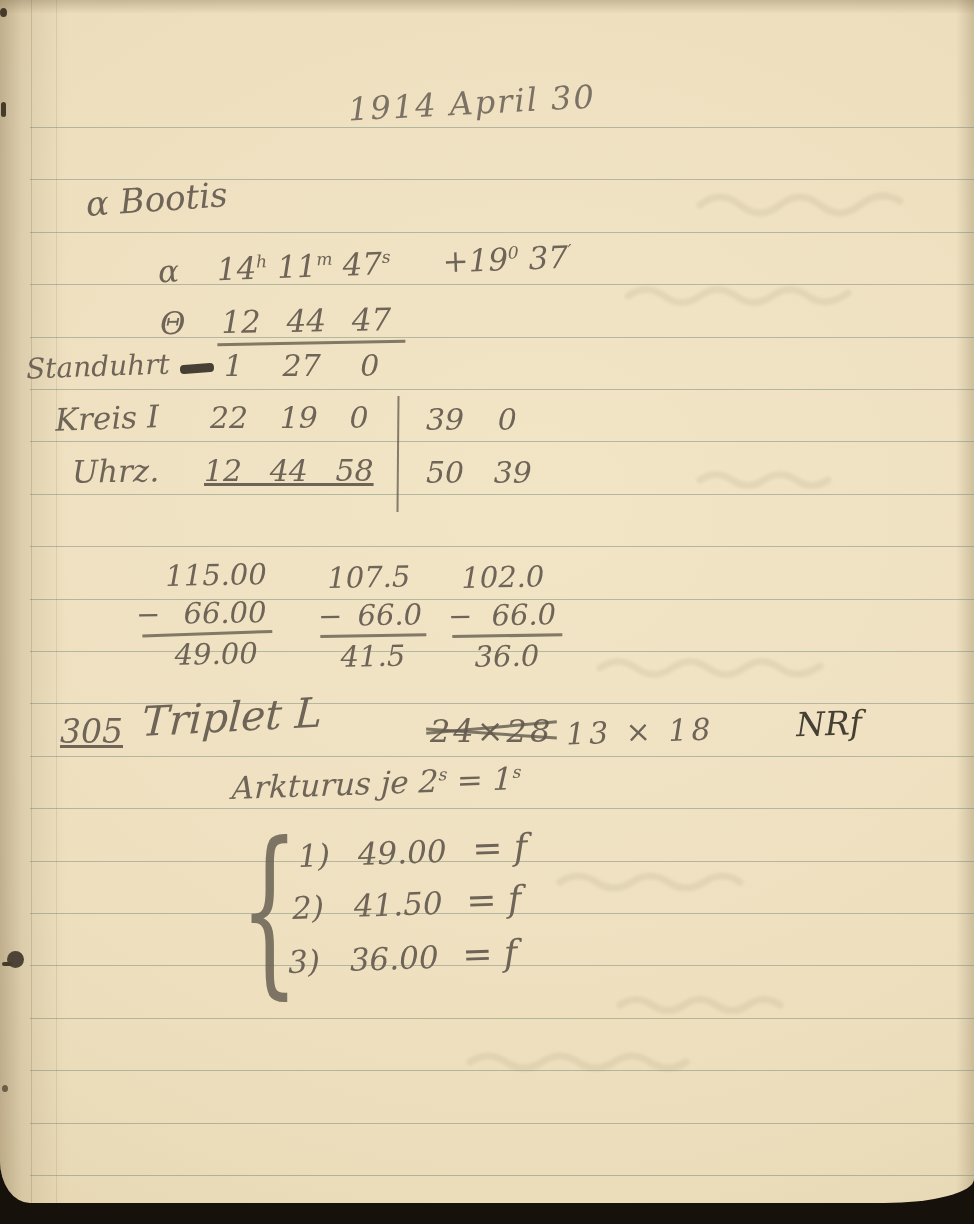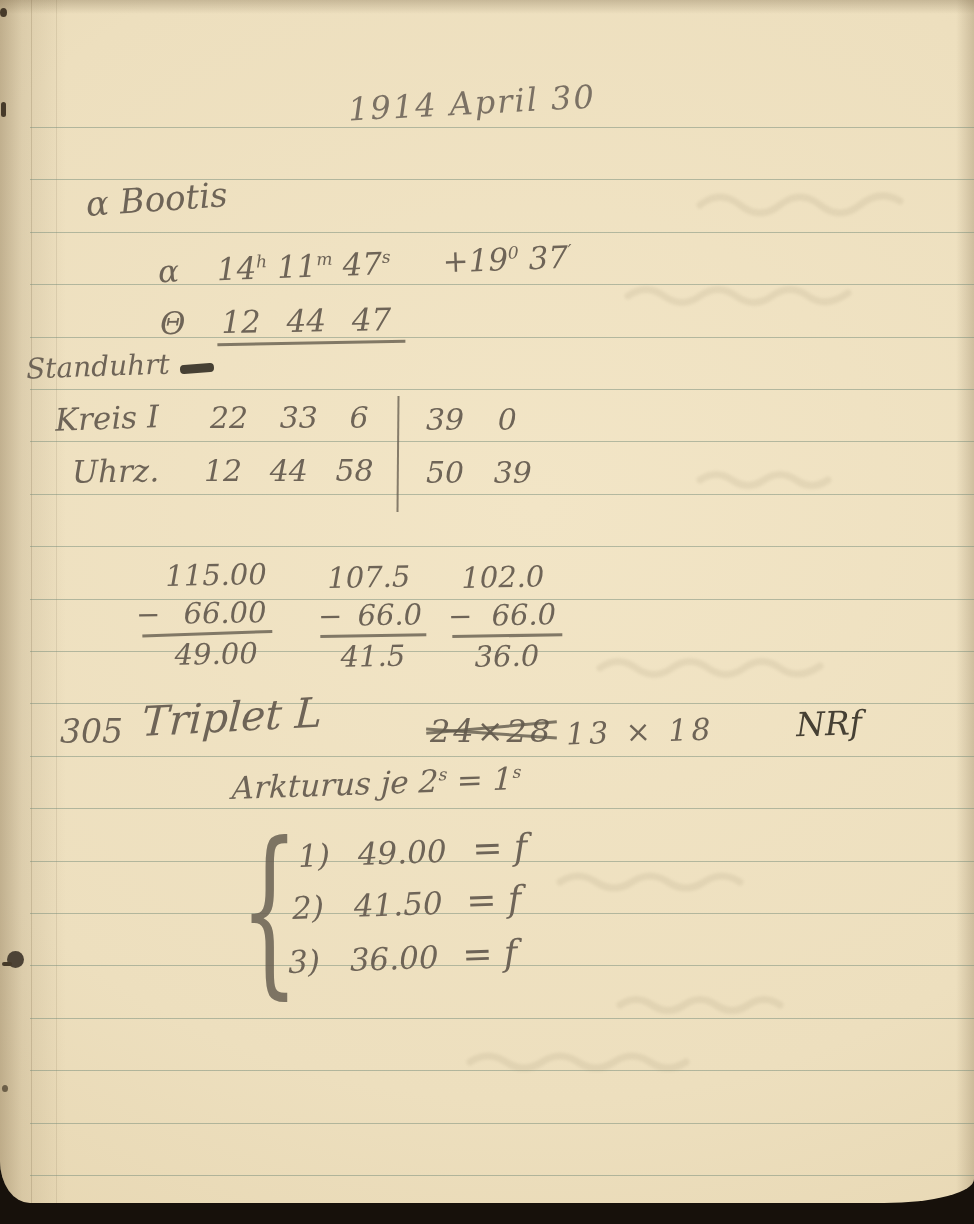--- a/index.html
+++ b/index.html
@@ -92,29 +92,30 @@
 
     
     <div class="abs hw" style="left:160px;top:303px;font-size:31px;transform:rotate(-1deg);">
       <span>Θ</span>
       <span class="theta-val" style="margin-left:22px;word-spacing:16px;">12 44 47</span>
     </div>
 
     
     <div class="abs hw" style="left:26px;top:350px;font-size:28px;transform:rotate(-2deg);">Standuhrt</div>
     <div class="abs bold-dash" style="left:180px;top:364px;"></div>
+    <div class="abs hw" style="left:224px;top:348px;font-size:30px;word-spacing:30px;">1 27 0</div>
 
     
     <div class="abs hw" style="left:55px;top:400px;font-size:31px;transform:rotate(-2deg);">Kreis Ⅰ</div>
-    <div class="abs hw" style="left:210px;top:400px;font-size:30px;word-spacing:22px;">22 33 6</div>
+    <div class="abs hw" style="left:210px;top:400px;font-size:30px;word-spacing:22px;">22 19 0</div>
     <div class="abs hw" style="left:426px;top:402px;font-size:30px;word-spacing:24px;">39 0</div>
 
     
     <div class="abs hw" style="left:72px;top:453px;font-size:31px;transform:rotate(-1deg);">Uhrz.</div>
-    <div class="abs hw" style="left:204px;top:453px;font-size:30px;word-spacing:18px;">12 44 58</div>
+    <div class="abs hw" style="left:204px;top:453px;font-size:30px;word-spacing:18px;text-decoration:underline;">12 44 58</div>
     <div class="abs hw" style="left:426px;top:455px;font-size:30px;word-spacing:20px;">50 39</div>
 
     
     <div class="abs vdivider" style="left:397px;top:396px;height:116px;"></div>
 
     
     
     <div class="abs" style="left:136px;top:556px;width:160px;transform:rotate(-1deg);">
       <div class="hw" style="font-size:29px;line-height:38px;padding-left:30px;">115.00</div>
       <div class="hw" style="font-size:29px;line-height:38px;">
@@ -139,21 +140,21 @@
       <div class="hw" style="font-size:29px;line-height:38px;padding-left:14px;">102.0</div>
       <div class="hw" style="font-size:29px;line-height:38px;">
         <span>−</span>
         <span style="margin-left:10px;">66.0</span>
       </div>
       <div class="subrule" style="width:110px;margin-left:4px;"></div>
       <div class="hw" style="font-size:29px;line-height:38px;padding-left:26px;">36.0</div>
     </div>
 
     
-    <div class="abs hw" style="left:60px;top:712px;font-size:33px;">305</div>
+    <div class="abs hw" style="left:60px;top:712px;font-size:33px;text-decoration:underline;">305</div>
     <div class="abs hw script" style="left:142px;top:698px;font-size:41px;transform:rotate(-3deg) skewX(-6deg);">Triplet L</div>
 
     <span class="abs strike hw" style="left:430px;top:712px;font-size:32px;letter-spacing:3px;">
       <span>24×28</span>
       <span class="sline" style="top:14px;transform:rotate(-5deg);"></span>
       <span class="sline" style="top:20px;transform:rotate(4deg);"></span>
     </span>
 
     <div class="abs hw" style="left:566px;top:714px;font-size:30px;letter-spacing:4px;transform:rotate(-2deg);">13 × 18</div>
     <div class="abs hw" style="left:796px;top:704px;font-size:33px;color:#464034;transform:rotate(-2deg);">NRf</div>

